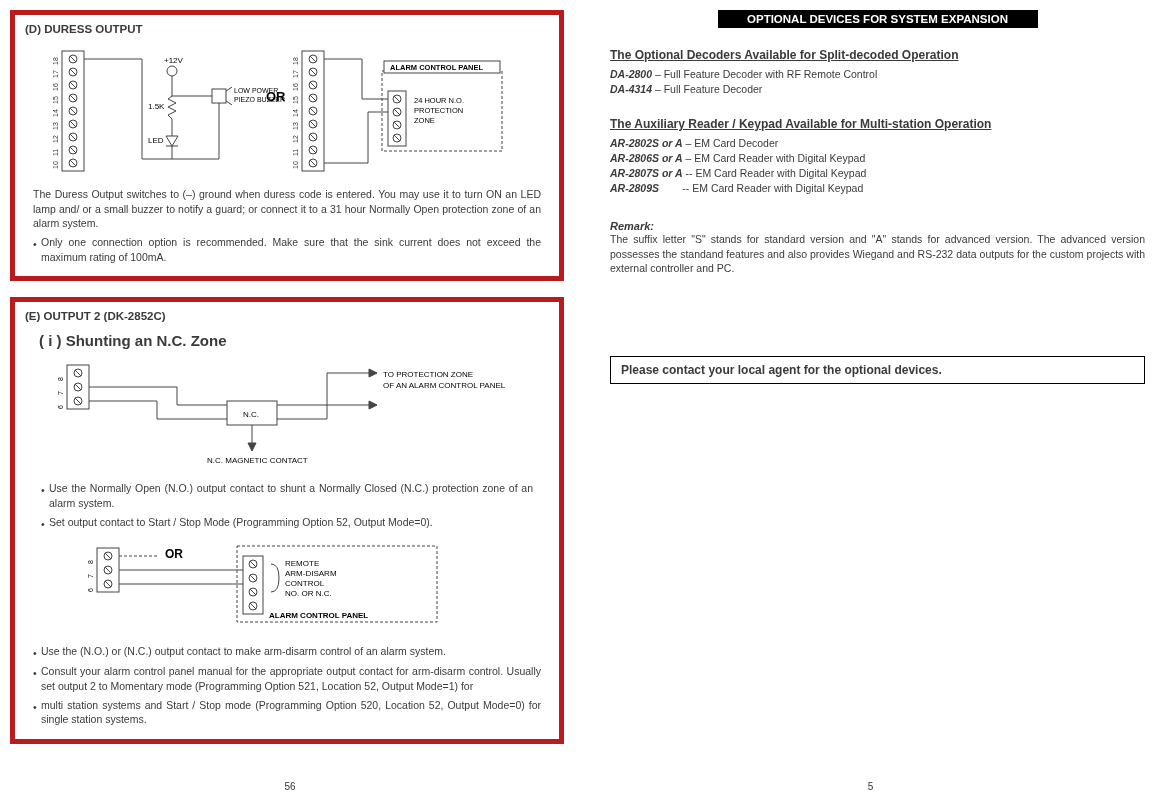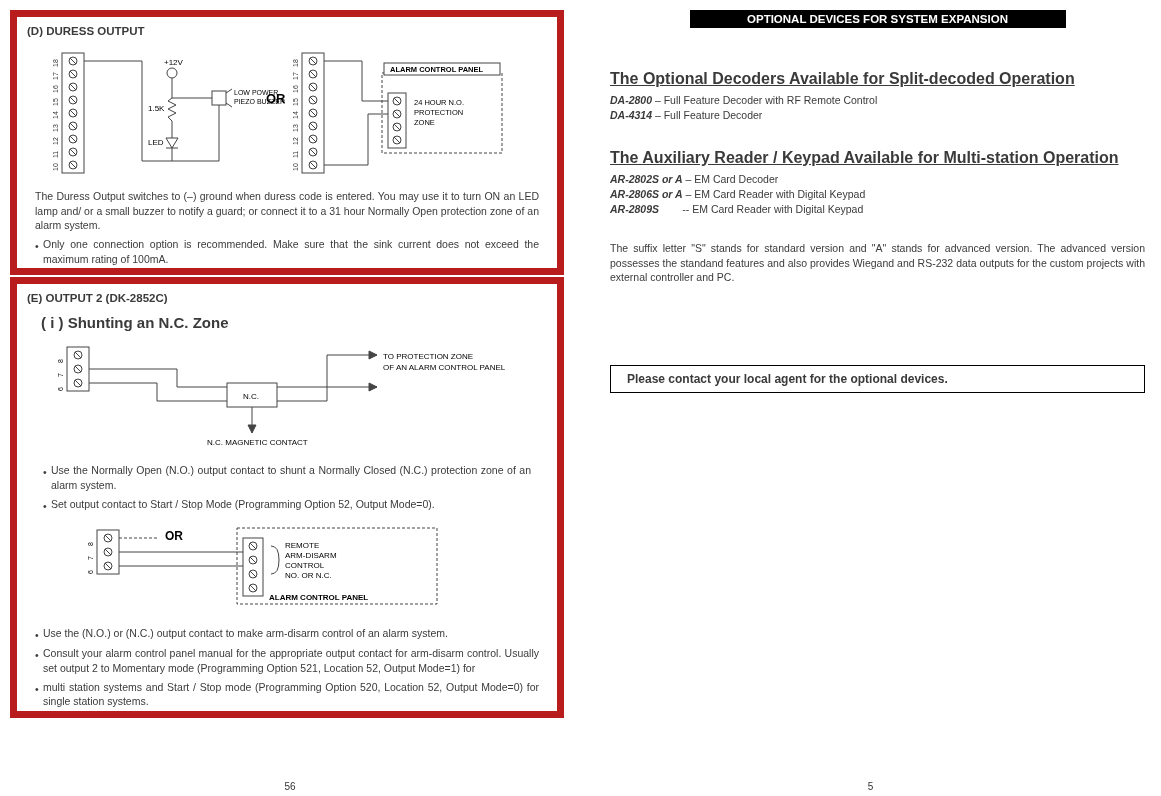--- a/index.html
+++ b/index.html
@@ -1,35 +1,35 @@
 <!DOCTYPE html>
 <html><head>
 <meta charset="utf-8">
 <style>
   * { box-sizing: border-box; margin: 0; padding: 0; }
   body { font-family: Arial, Helvetica, sans-serif; font-size: 11px; color: #3a3a3a; background: #fff; width: 1161px; height: 796px; display: flex; }
   .page-left { width: 580px; padding: 10px 16px 0 10px; position: relative; }
   .page-right { width: 581px; padding: 10px 16px 0 30px; position: relative; }
-  .box { border: 7px solid #b91c1c; margin-bottom: 2px; padding: 8px 10px 2px 10px; }
+  .box { border: 5px solid #b91c1c; margin-bottom: 16px; padding: 8px 10px 12px 10px; }
   .section-title { font-weight: bold; font-size: 11.5px; margin-bottom: 6px; }
   .subheading { font-weight: bold; font-size: 15px; margin: 10px 0 4px 14px; }
   .body-text { font-size: 10.5px; line-height: 1.4; margin: 6px 8px 0 8px; text-align: justify; }
   .bullet-wrap { margin: 4px 8px 0 8px; }
   .bullet { display: flex; font-size: 10.5px; line-height: 1.4; margin-top: 4px; }
   .bullet .dot { flex: 0 0 8px; padding-top: 2px; }
   .bullet .txt { flex: 1; text-align: justify; }
   .diagram { margin: 6px auto; display: block; }
   .page-num { position: absolute; bottom: 4px; left: 50%; transform: translateX(-50%); font-size: 10px; color:#333;margin-top:12px; }
   .dark-bar { background: #000; color: #fff; text-align: center; font-weight: bold; font-size: 11.5px; padding: 3px 0; margin-bottom: 14px; }
-  .underline-head { font-weight: bold; text-decoration: underline; font-size: 16px; margin-bottom: 6px; margin-top: 28px; }
+  .underline-head { font-weight: bold; text-decoration: underline; font-size: 12px; margin-bottom: 6px; }
   .model-line { font-size: 10.5px; margin: 3px 0; }
   .model-line strong { font-style: italic; font-weight: bold; }
   .remark-head { font-weight: bold; font-style: italic; font-size: 11px; margin-top: 8px; }
   .remark-body { font-size: 10.5px; line-height: 1.4; text-align: justify; }
-  .contact-box { border: 1px solid #000; padding: 6px 16px; margin-top: 30px; font-weight: bold; font-size: 12px; }
+  .contact-box { border: 1px solid #000; padding: 6px 10px; margin-top: 30px; font-weight: bold; font-size: 12px; }
   svg text { font-family: Arial, Helvetica, sans-serif; }
 </style>
 </head>
 <body>
 
 <div class="page-left">
 
   <div class="box">
     <div class="section-title">(D) DURESS OUTPUT</div>
 
@@ -284,36 +284,38 @@
           <div class="txt">multi station systems and Start / Stop mode (Programming Option 520, Location 52, Output Mode=0) for single station systems.</div>
         </div>
     </div>
   </div>
 
   <div class="page-num">56</div>
 </div>
 
 <div class="page-right">
   <div style="display:flex;justify-content:center;">
-    <div class="dark-bar" style="width:376px">OPTIONAL DEVICES FOR SYSTEM EXPANSION</div>
+    <div class="dark-bar" style="width:320px">OPTIONAL DEVICES FOR SYSTEM EXPANSION</div>
   </div>
 
   <div style="margin-top:6px">
     <div class="underline-head">The Optional Decoders Available for Split-decoded Operation   </div>
     <div class="model-line"><strong>DA-2800</strong><span> – Full Feature Decoder with RF Remote Control</span></div>
     <div class="model-line"><strong>DA-4314</strong><span> – Full Feature Decoder</span></div>
   </div>
 
   <div style="margin-top:22px">
     <div class="underline-head">The Auxiliary Reader / Keypad Available for Multi-station Operation</div>
     <div class="model-line"><strong>AR-2802S or A</strong><span> – EM Card Decoder</span></div>
     <div class="model-line"><strong>AR-2806S or A</strong><span> – EM Card Reader with Digital Keypad</span></div>
+    <div class="model-line"><strong>AR-2807S or A</strong><span> -- EM Card Reader with Digital Keypad</span></div>
     <div class="model-line" style="white-space:pre"><strong>AR-2809S</strong><span>        -- EM Card Reader with Digital Keypad</span></div>
   </div>
 
   <div style="margin-top:26px">
+    <div class="remark-head">Remark:</div>
     <div class="remark-body">The suffix letter "S" stands for standard version and "A" stands for advanced version. The advanced version possesses the standand features and also provides Wiegand and RS-232 data outputs for the custom projects with external controller and PC.</div>
   </div>
 
   <div class="contact-box" style="margin-top:80px">Please contact your local agent for the optional devices.</div>
 
   <div class="page-num">5</div>
 </div>
 
 </body></html>

